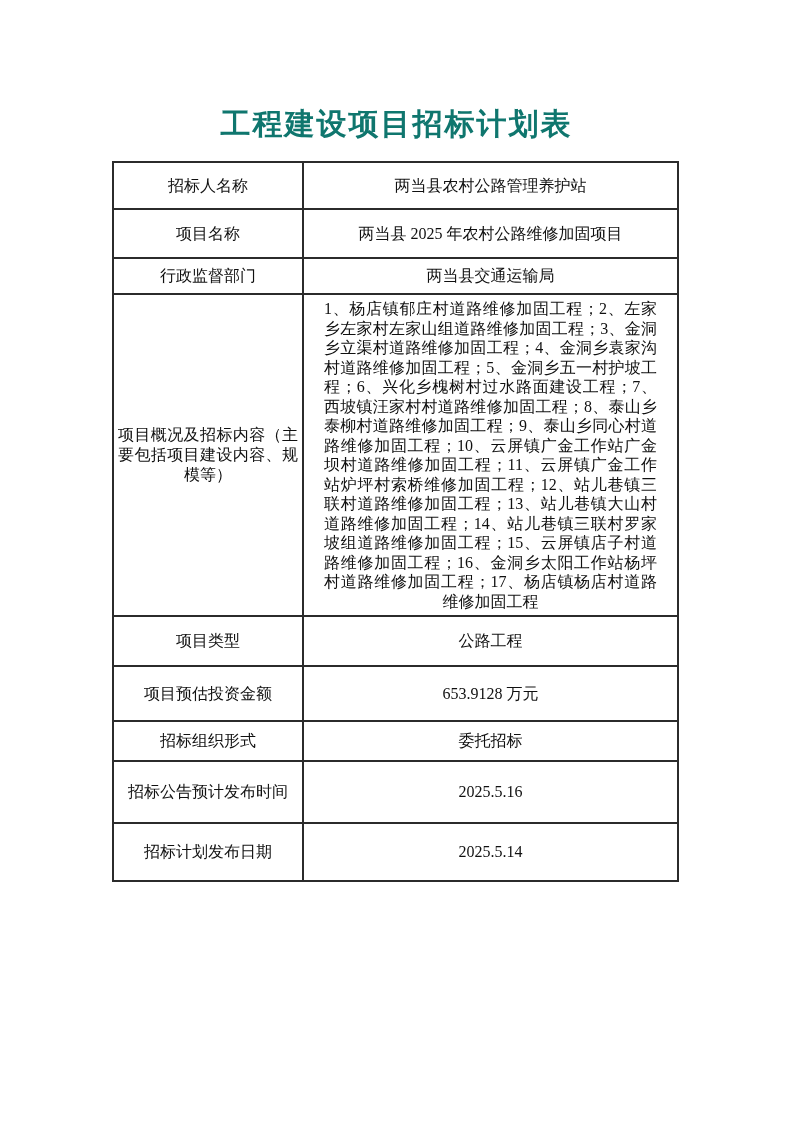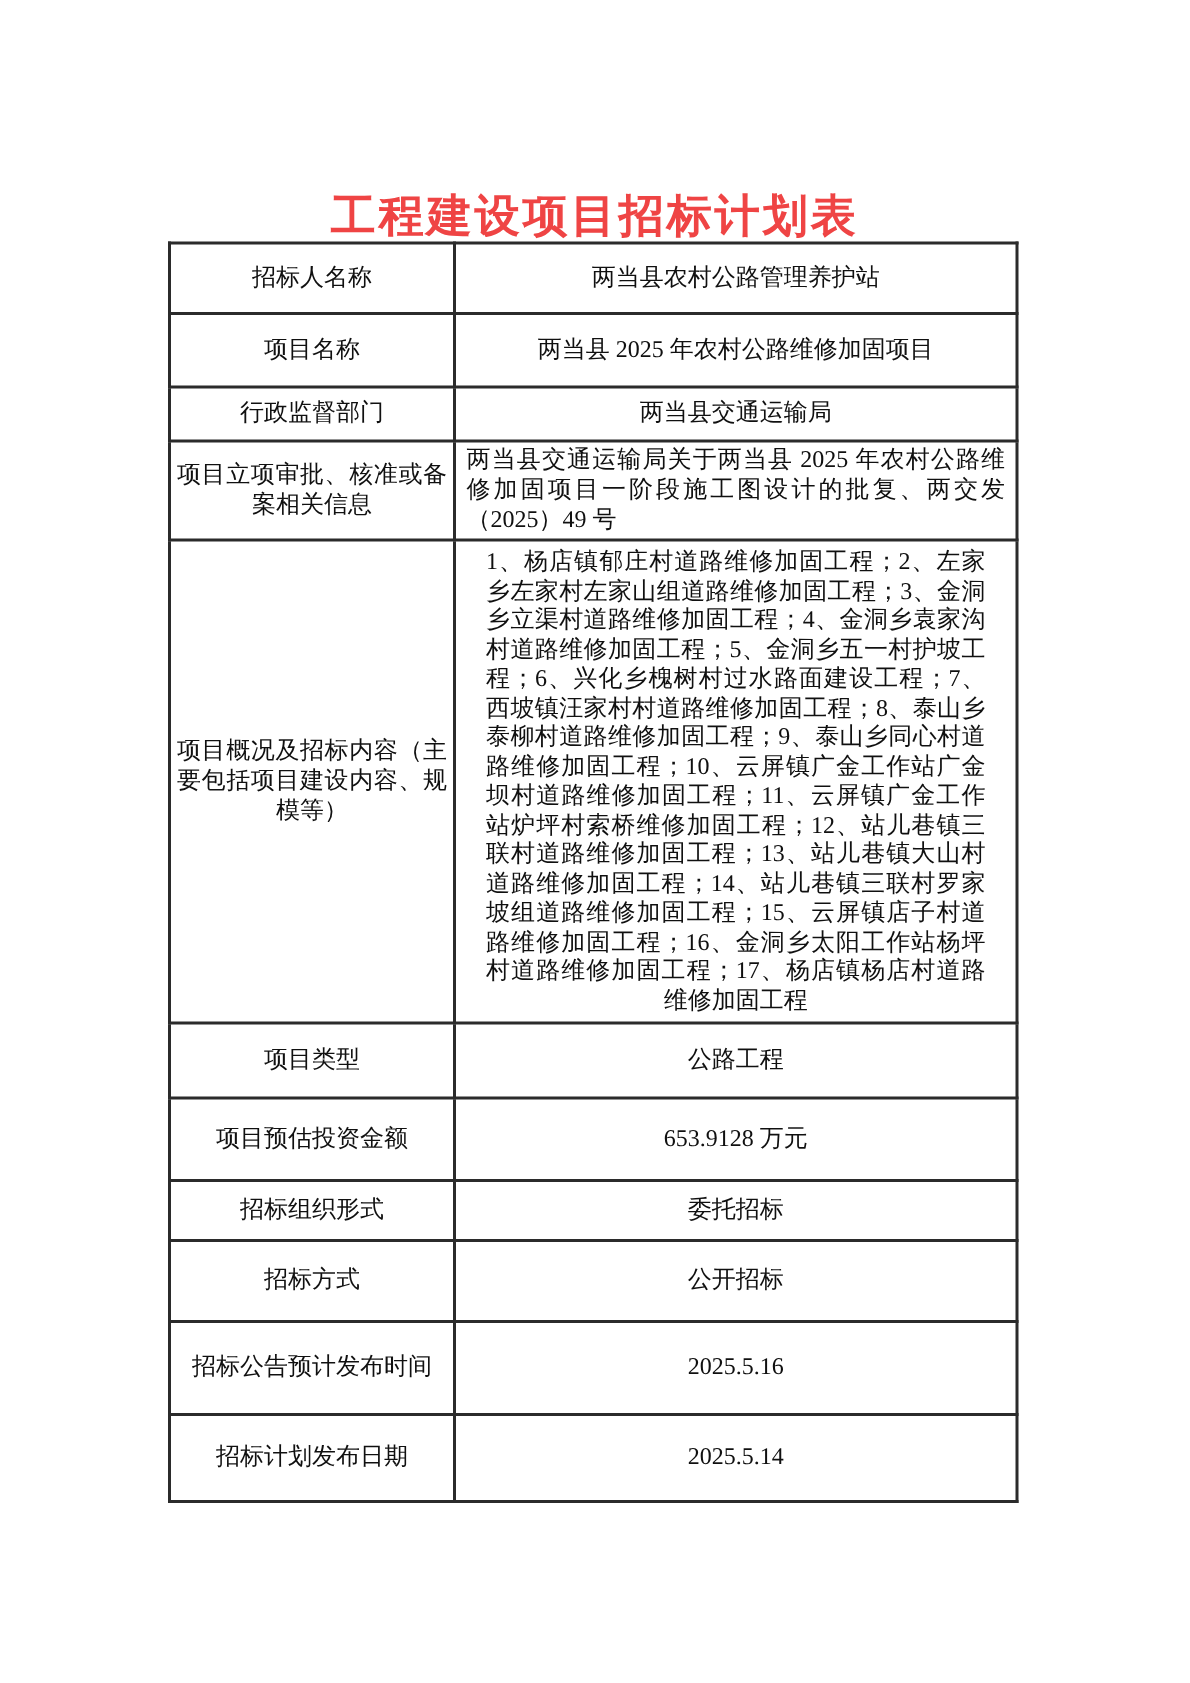--- a/index.html
+++ b/index.html
@@ -10,29 +10,29 @@
   body {
     width: 793px;
     height: 1122px;
     position: relative;
     font-family: "Liberation Serif", "DejaVu Serif", serif;
     color: #141414;
     overflow: hidden;
   }
   .doc-title {
     position: absolute;
-    top: 124px;
+    top: 104px;
     left: 0;
     width: 100%;
     text-align: center;
     font-family: "Liberation Sans", "DejaVu Sans", sans-serif;
     font-weight: bold;
     font-size: 30px;
     letter-spacing: 2px;
-    color: #ef4444;
+    color: #0f766e;
   }
   table.plan-table {
     position: absolute;
     left: 112px;
     top: 161px;
     width: 565px;
     border-collapse: collapse;
     table-layout: fixed;
     border: 2px solid #0f766e;
   }
@@ -94,44 +94,36 @@
       <td class="value">两当县农村公路管理养护站</td>
     </tr>
     <tr class="r2">
       <td class="label">项目名称</td>
       <td class="value">两当县 2025 年农村公路维修加固项目</td>
     </tr>
     <tr class="r3">
       <td class="label">行政监督部门</td>
       <td class="value">两当县交通运输局</td>
     </tr>
-    <tr class="r4">
-      <td class="label">项目立项审批、核准或备案相关信息</td>
-      <td class="value just-left">两当县交通运输局关于两当县 2025 年农村公路维修加固项目一阶段施工图设计的批复、两交发（2025）49 号</td>
-    </tr>
     <tr class="r5">
       <td class="label">项目概况及招标内容（主要包括项目建设内容、规模等）</td>
       <td class="value just-center">1、杨店镇郁庄村道路维修加固工程；2、左家乡左家村左家山组道路维修加固工程；3、金洞乡立渠村道路维修加固工程；4、金洞乡袁家沟村道路维修加固工程；5、金洞乡五一村护坡工程；6、兴化乡槐树村过水路面建设工程；7、西坡镇汪家村村道路维修加固工程；8、泰山乡泰柳村道路维修加固工程；9、泰山乡同心村道路维修加固工程；10、云屏镇广金工作站广金坝村道路维修加固工程；11、云屏镇广金工作站炉坪村索桥维修加固工程；12、站儿巷镇三联村道路维修加固工程；13、站儿巷镇大山村道路维修加固工程；14、站儿巷镇三联村罗家坡组道路维修加固工程；15、云屏镇店子村道路维修加固工程；16、金洞乡太阳工作站杨坪村道路维修加固工程；17、杨店镇杨店村道路维修加固工程</td>
     </tr>
     <tr class="r6">
       <td class="label">项目类型</td>
       <td class="value">公路工程</td>
     </tr>
     <tr class="r7">
       <td class="label">项目预估投资金额</td>
       <td class="value">653.9128 万元</td>
     </tr>
     <tr class="r8">
       <td class="label">招标组织形式</td>
       <td class="value">委托招标</td>
     </tr>
-    <tr class="r9">
-      <td class="label">招标方式</td>
-      <td class="value">公开招标</td>
-    </tr>
     <tr class="r10">
       <td class="label">招标公告预计发布时间</td>
       <td class="value">2025.5.16</td>
     </tr>
     <tr class="r11">
       <td class="label">招标计划发布日期</td>
       <td class="value">2025.5.14</td>
     </tr>
   </tbody>
 </table>

